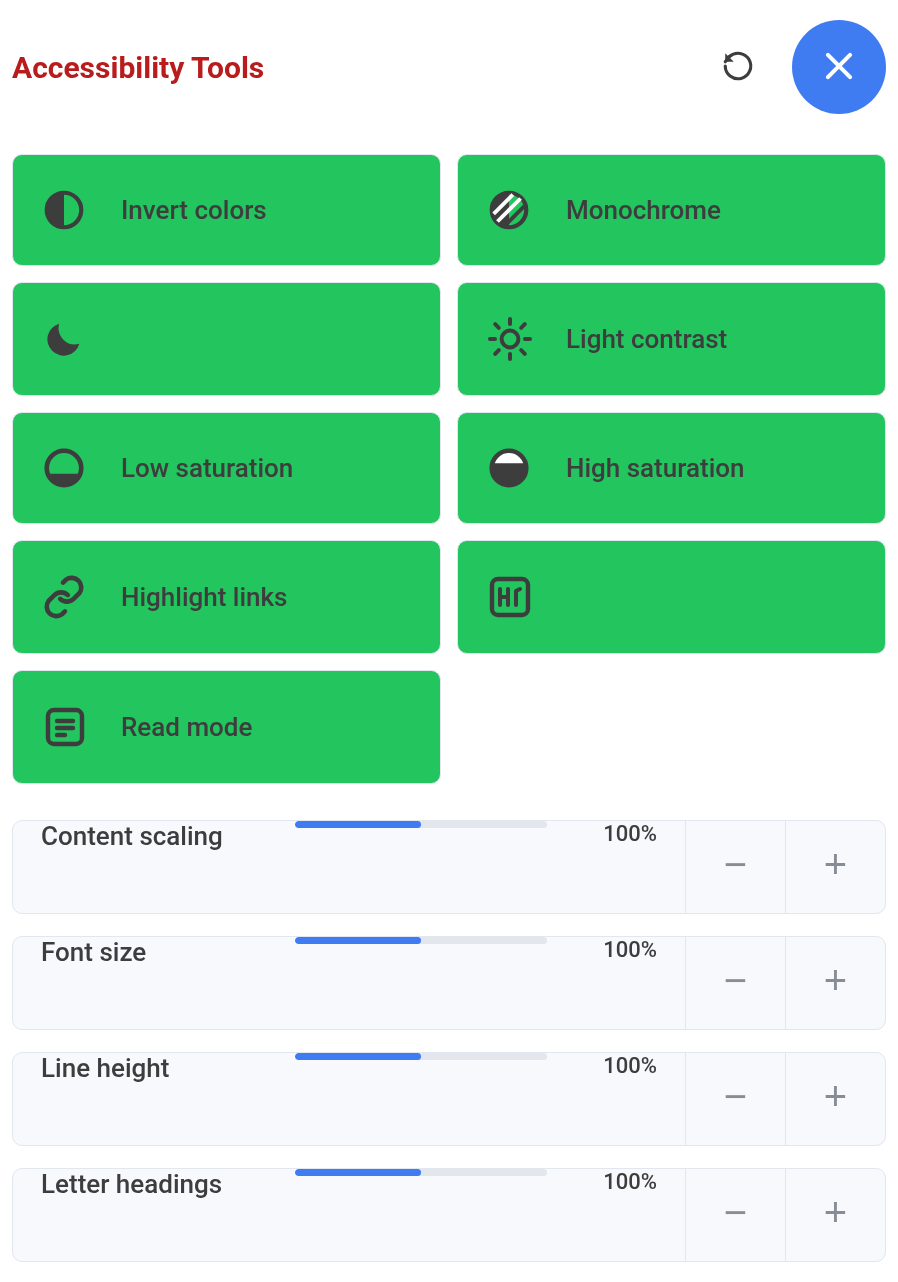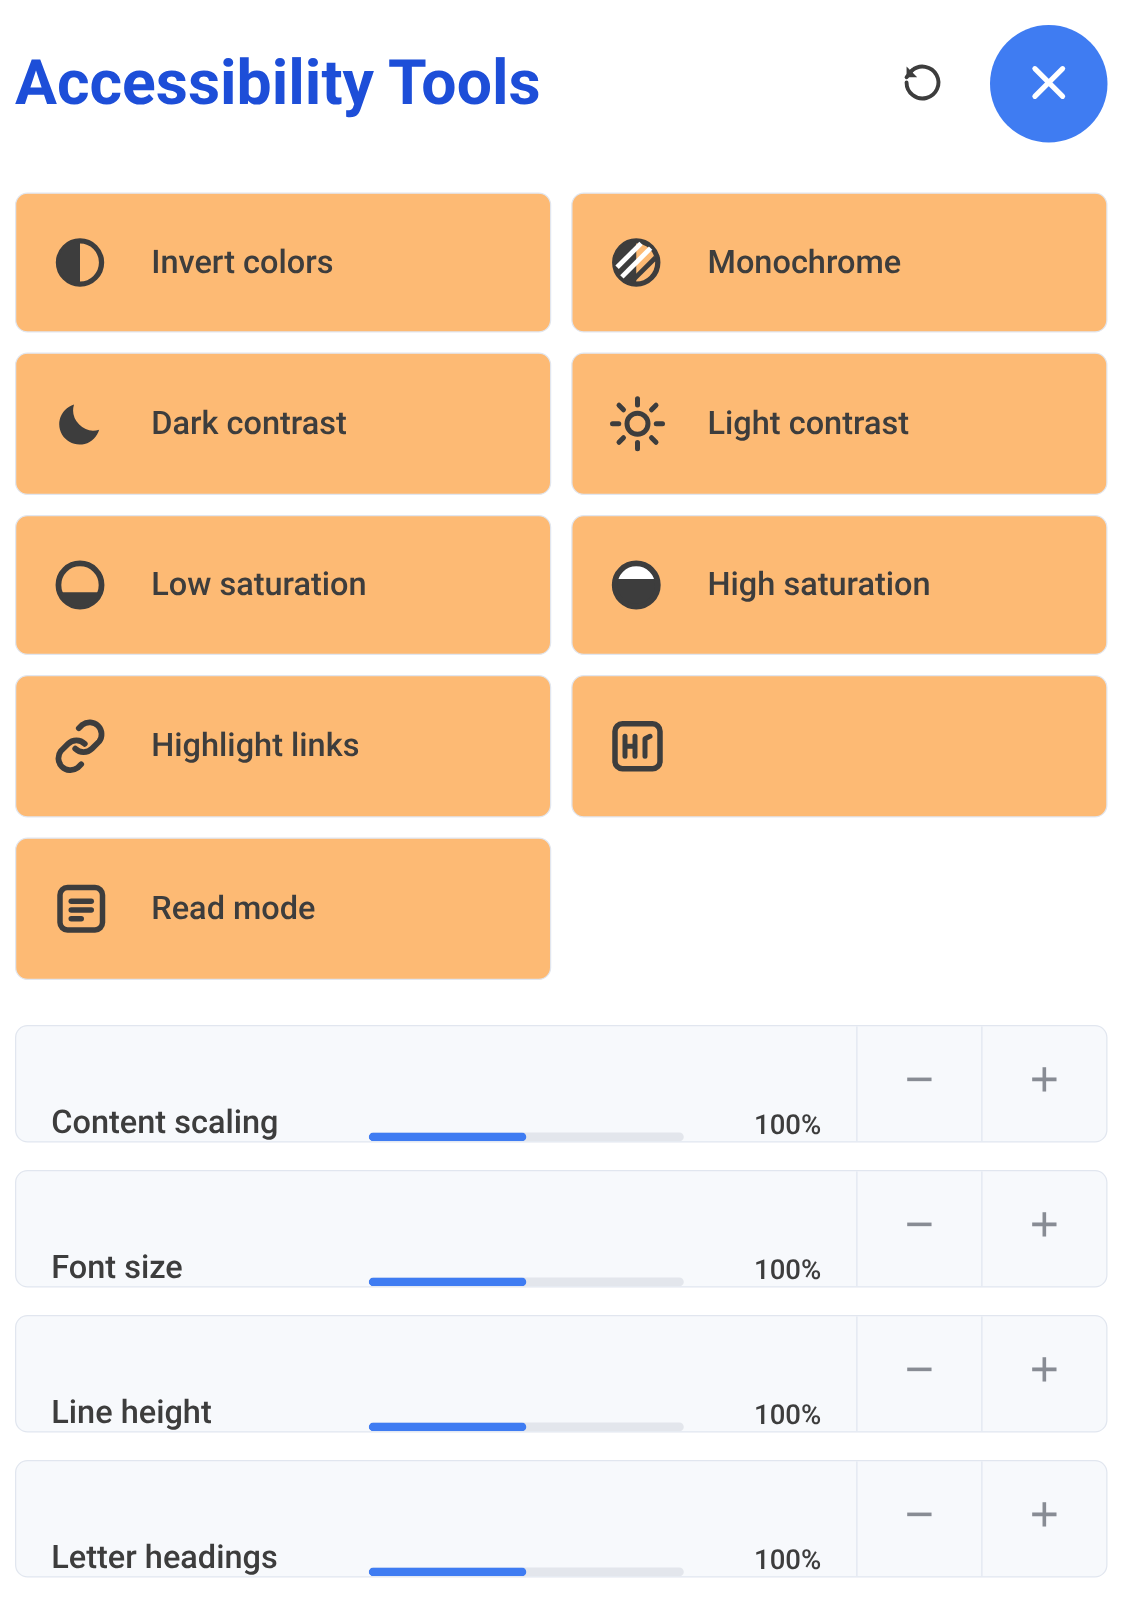--- a/index.html
+++ b/index.html
@@ -10,23 +10,23 @@
     background: #fff;
     color: #3d3d3d;
     width: 898px;
   }
   .header {
     display: flex;
     align-items: center;
     padding: 8px 0 40px 0;
   }
   .title {
-    font-size: 50px;
+    font-size: 30px;
     font-weight: 700;
-    color: #1d4ed8;
+    color: #b91c1c;
     flex: 1;
   }
   .reset-btn {
     width: 48px;
     height: 48px;
     display: flex;
     align-items: center;
     justify-content: center;
     background: transparent;
     border: none;
@@ -46,21 +46,21 @@
   }
   .grid {
     display: grid;
     grid-template-columns: 1fr 1fr;
     gap: 16px;
     margin-bottom: 36px;
   }
   .tool-card {
     display: flex;
     align-items: center;
-    background: #fdba74;
+    background: #22c55e;
     border: 1px solid #e1e6ef;
     border-radius: 10px;
     padding: 32px 28px;
     cursor: pointer;
   }
   .tool-icon {
     width: 54px;
     display: flex;
     align-items: center;
     justify-content: flex-start;
@@ -82,21 +82,21 @@
     align-items: stretch;
     background: #f7f9fc;
     border: 1px solid #e1e6ef;
     border-radius: 10px;
     overflow: hidden;
     height: 94px;
   }
   .slider-main {
     flex: 1;
     display: flex;
-    align-items: flex-end;
+    align-items: flex-start;
     padding: 0 28px;
     gap: 24px;
   }
   .slider-label {
     font-size: 26px;
     font-weight: 500;
     color: #3d3d3d;
     width: 230px;
     flex-shrink: 0;
   }
@@ -192,21 +192,20 @@
         </svg>
       </span>
       <span class="tool-label">Monochrome</span>
     </div>
     <div class="tool-card">
       <span class="tool-icon">
         <svg width="46" height="46" viewBox="0 0 24 24">
           <path d="M20 14.5A8.5 8.5 0 0 1 9.5 4 8.5 8.5 0 1 0 20 14.5Z" fill="#3d3d3d"></path>
         </svg>
       </span>
-      <span class="tool-label">Dark contrast</span>
     </div>
     <div class="tool-card">
       <span class="tool-icon">
         <svg width="48" height="48" viewBox="0 0 24 24" fill="none" stroke="#3d3d3d" stroke-width="2" stroke-linecap="round">
           <circle cx="12" cy="12" r="4.2"></circle>
           <line x1="12" y1="2" x2="12" y2="4.5"></line>
           <line x1="12" y1="19.5" x2="12" y2="22"></line>
           <line x1="4.6" y1="4.6" x2="6.4" y2="6.4"></line>
           <line x1="17.6" y1="17.6" x2="19.4" y2="19.4"></line>
           <line x1="2" y1="12" x2="4.5" y2="12"></line>

